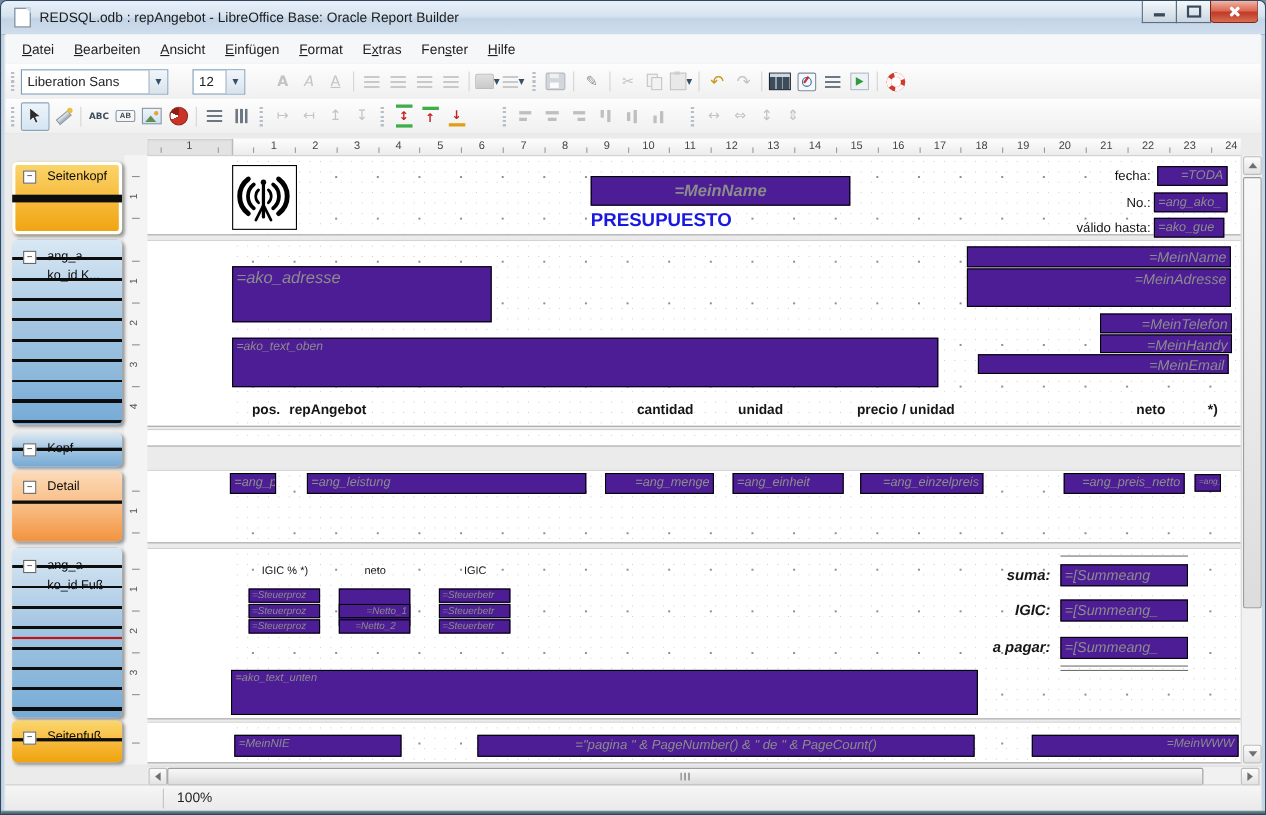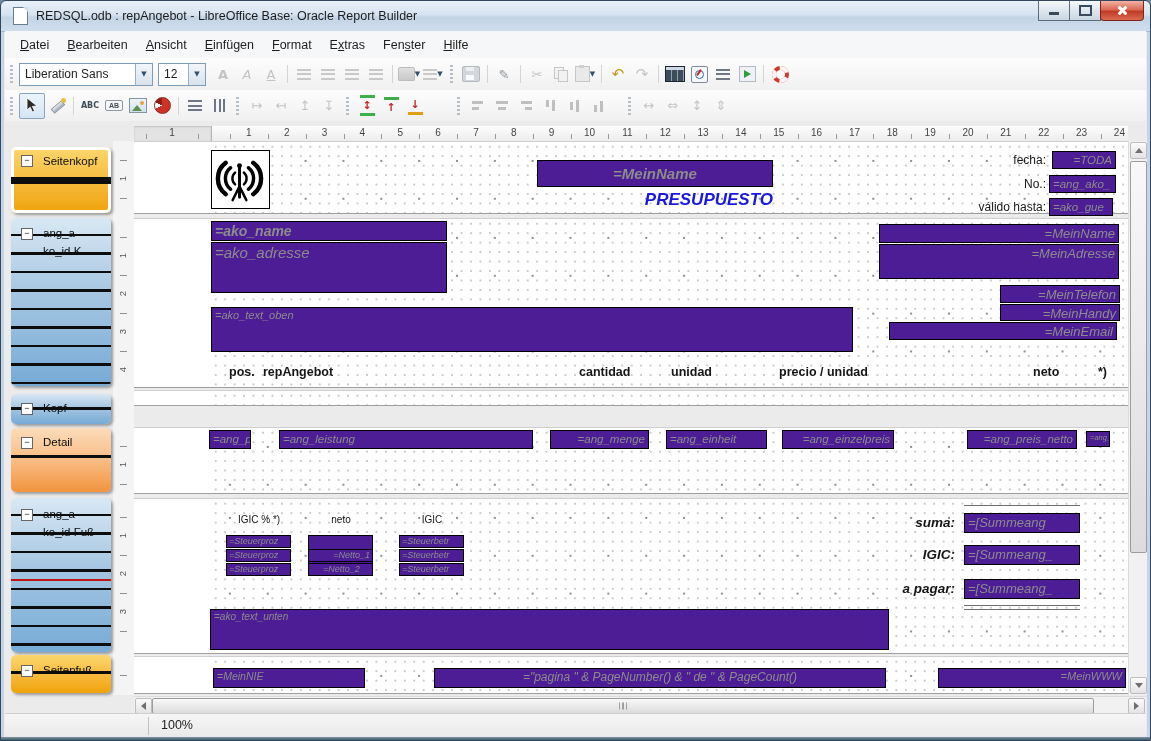--- a/index.html
+++ b/index.html
@@ -34,21 +34,21 @@
     background:linear-gradient(180deg,#fdfdfd,#f0f0f1);border-bottom:1px solid #dcdcdc;}
   .tb1{top:57px;height:32px;}
   .tb2{top:89px;height:31px;border-bottom:1px solid #c9c9c9;}
   .grip{width:3px;height:18px;margin:0 6px 0 5px;
     background:repeating-linear-gradient(180deg,#b4bfca 0 2px,transparent 2px 4px);}
   .tsep{width:1px;height:18px;background:#d4d4d4;margin:0 4px;}
   .tbtn{height:24px;min-width:24px;display:flex;align-items:center;justify-content:center;border-radius:2px;}
   .pressed{border:1px solid #8aa4bd;background:linear-gradient(180deg,#ecf4fb,#d4e5f3);}
   .glyph{font-family:"DejaVu Sans",sans-serif;font-size:13px;line-height:1;}
   .gray{color:#c3c3c3;}
-  .combo{height:21px;border:1px solid #7d9cba;background:#fff;display:flex;align-items:center;margin-right:5px;}
+  .combo{height:21px;border:1px solid #7d9cba;background:#fff;display:flex;align-items:center;margin-right:22px;}
   .combo-text{flex:1;font-size:12px;color:#222;padding:0 5px;white-space:nowrap;overflow:hidden;}
   .combo-btn{width:16px;height:100%;border-left:1px solid #9ab0c6;
     background:linear-gradient(180deg,#f2f6fa,#d8e2ec);display:flex;align-items:center;justify-content:center;}
   .dd{font-size:7px;color:#33506b;}
   .i-bars{width:14px;height:11px;background:repeating-linear-gradient(180deg,#c9c9c9 0 2px,transparent 2px 4.5px);}
   .i-bars.dark{background:repeating-linear-gradient(180deg,#6d7884 0 2px,transparent 2px 4.5px);}
   .i-vbars{width:11px;height:13px;background:repeating-linear-gradient(90deg,#6d7884 0 2px,transparent 2px 4.5px);}
   .i-can{width:15px;height:12px;background:linear-gradient(180deg,#e0e0e0,#c9c9c9);border:1px solid #bdbdbd;border-radius:2px 2px 1px 1px;}
   .i-save{width:16px;height:14px;background:#d3d7db;border:1px solid #b3b9bf;border-radius:2px;position:relative;}
   .i-save::before{content:"";position:absolute;left:3px;top:0;width:8px;height:4px;background:#eef0f2;}
@@ -484,32 +484,31 @@
           <path d="M32.5 22 a8 8 0 0 1 0 12" stroke-width="2.5"></path>
           <path d="M19 17 a14 14 0 0 0 0 22" stroke-width="3.5"></path>
           <path d="M37 17 a14 14 0 0 1 0 22" stroke-width="3.5"></path>
           <path d="M14 12 a20 20 0 0 0 0 32" stroke-width="4.5"></path>
           <path d="M42 12 a20 20 0 0 1 0 32" stroke-width="4.5"></path>
           <circle cx="28" cy="15" r="2.5" fill="#000" stroke="none"></circle>
         </g>
       </svg>
     </div>
     <div class="fb c b" style="left:403px;top:18px;width:236px;height:27px;font-size:15px;line-height:23px">=MeinName</div>
-    <div class="lb c" style="left:403px;top:48px;width:236px;text-align:right;color:#1818e0;font-weight:bold;font-style:italic;font-size:17px">PRESUPUESTO</div>
+    <div class="lb c" style="left:403px;top:48px;width:236px;text-align:left;color:#1818e0;font-weight:bold;font-size:17px">PRESUPUESTO</div>
     <div class="lb r" style="left:782px;top:11px;width:130px;font-size:12px">fecha:</div>
     <div class="fb r" style="left:918px;top:9px;width:64px;height:18px;font-size:11.5px">=TODA</div>
     <div class="lb r" style="left:782px;top:35px;width:130px;font-size:12px">No.:</div>
     <div class="fb" style="left:915px;top:33px;width:67px;height:18px;font-size:11.5px">=ang_ako_</div>
     <div class="lb r" style="left:782px;top:58px;width:130px;font-size:12px">válido hasta:</div>
     <div class="fb" style="left:915px;top:56px;width:64px;height:18px;font-size:11.5px">=ako_gue</div>
   </div>
 
   <div class="band" style="top:217px;height:168px">
     <div class="grid"></div>
-    <div class="fb b" style="left:77px;top:2px;width:236px;height:20px;font-size:14px">=ako_name</div>
     <div class="fb" style="left:77px;top:23px;width:236px;height:51px;font-size:15px">=ako_adresse</div>
     <div class="fb" style="left:77px;top:88px;width:642px;height:45px;font-size:11px">=ako_text_oben</div>
     <div class="fb r" style="left:745px;top:5px;width:240px;height:19px;font-size:13px">=MeinName</div>
     <div class="fb r" style="left:745px;top:25px;width:240px;height:35px;font-size:13px">=MeinAdresse</div>
     <div class="fb r" style="left:866px;top:66px;width:120px;height:18px;font-size:13px">=MeinTelefon</div>
     <div class="fb r" style="left:866px;top:85px;width:120px;height:17px;font-size:13px">=MeinHandy</div>
     <div class="fb r" style="left:755px;top:103px;width:228px;height:18px;font-size:13px">=MeinEmail</div>
     <div class="lb" style="left:95px;top:146px;font-weight:bold;font-size:12.5px">pos.</div>
     <div class="lb" style="left:129px;top:146px;font-weight:bold;font-size:12.5px">repAngebot</div>
     <div class="lb" style="left:445px;top:146px;font-weight:bold;font-size:12.5px">cantidad</div>

